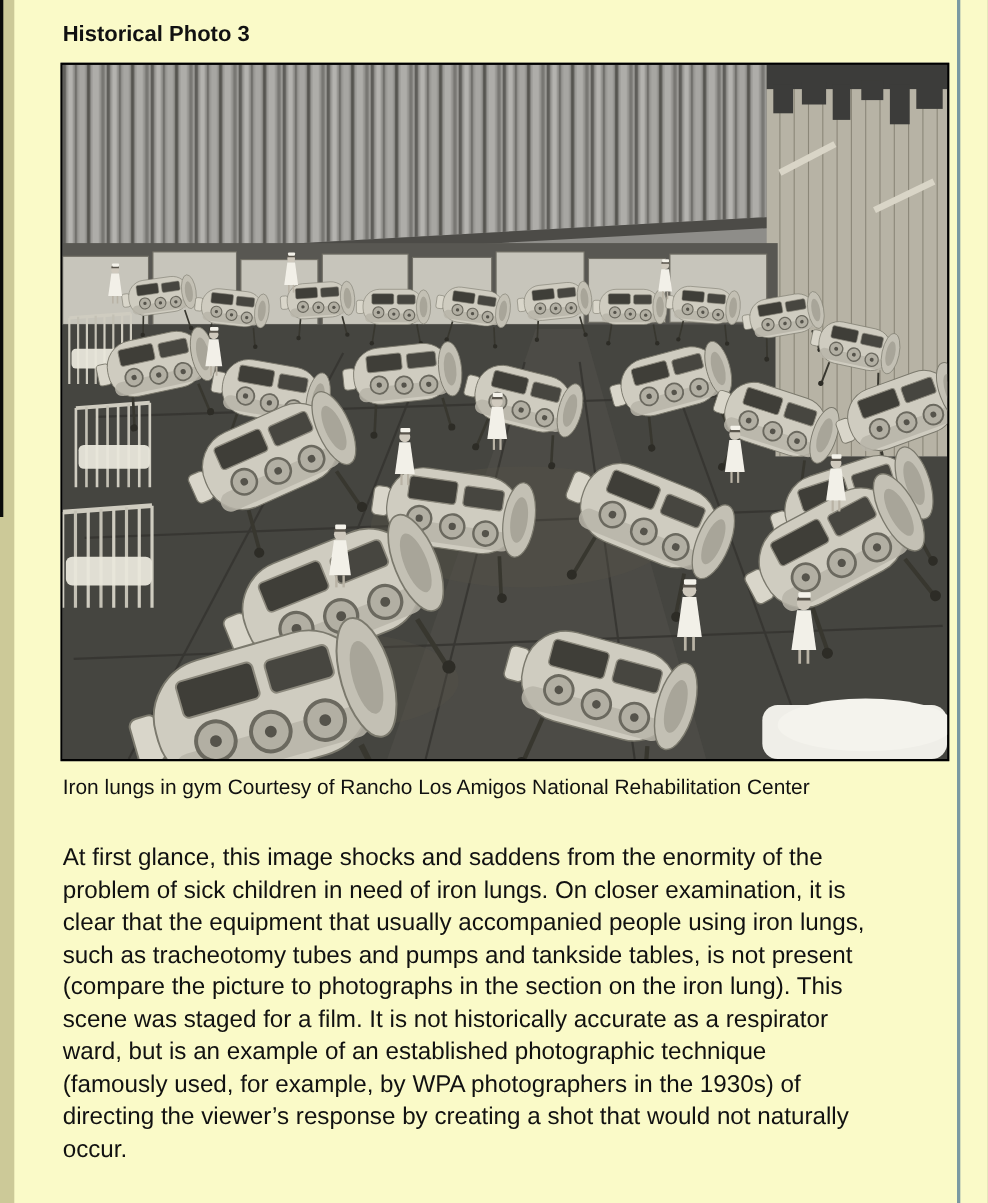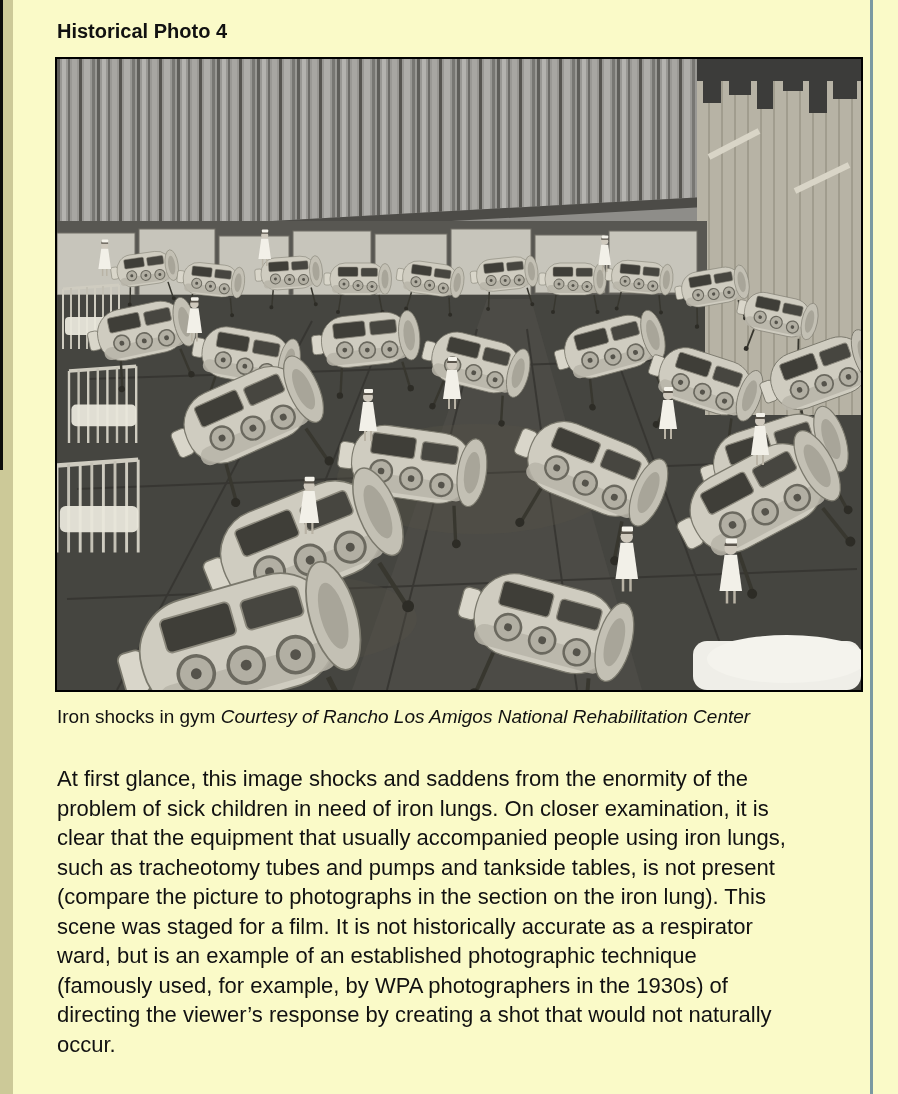--- a/index.html
+++ b/index.html
@@ -18,34 +18,34 @@
   }
   figure.photo{
     position:absolute;left:55px;top:57px;margin:0;
     width:804px;height:631px;border:2px solid #000;background:#8e8e8e;
   }
   figure.photo svg{display:block;width:804px;height:631px;}
   .caption{
     position:absolute;left:57px;top:705px;width:800px;
     font-size:19px;line-height:24px;
   }
-  .caption .it{font-style:italic;}
+  .caption .it{}
   .bodytext{
     position:absolute;left:57px;top:764px;width:798px;margin:0;
     font-size:22px;line-height:29.5px;white-space:pre-line;
   }
 </style>
 </head>
 <body style="--page-bg: #FAFAC8; --left-strip: #CCC998; --right-rule: #7A99A2; --text: #111111;">
 
 <div class="left-strip"></div>
 <div class="left-sliver"></div>
 <div class="right-rule"></div>
 
-<h1 class="page-title">Historical Photo 4</h1>
+<h1 class="page-title">Historical Photo 3</h1>
 
 <figure class="photo" aria-label="Black-and-white photograph of a gymnasium filled with rows of iron lung tank respirators attended by nurses in white uniforms; striped curtains and tall folding screens line the background, patients lie inside the cylindrical machines on a dark tiled floor.">
   <svg viewBox="0 0 804 631" preserveAspectRatio="none" role="img">
     <defs>
       <pattern id="curt" x="0" y="0" width="40" height="300" patternUnits="userSpaceOnUse">
         <rect x="0" y="0" width="40" height="300" fill="#999894"></rect>
         <rect x="0" y="0" width="3" height="300" fill="#5f5e5a"></rect>
         <rect x="5" y="0" width="4" height="300" fill="#b4b3af"></rect>
         <rect x="11" y="0" width="2" height="300" fill="#6e6d69"></rect>
         <rect x="15" y="0" width="5" height="300" fill="#a7a6a2"></rect>
@@ -220,21 +220,21 @@
     </g>
 
     <g>
       <rect x="636" y="582" width="168" height="49" rx="14" fill="#efeee8"></rect>
       <ellipse cx="730" cy="600" rx="80" ry="24" fill="#f4f3ed"></ellipse>
     </g>
   </svg>
 </figure>
 
 <div class="caption">
-  <span>Iron shocks in gym </span><span class="it">Courtesy of Rancho Los Amigos National Rehabilitation Center</span>
+  <span>Iron lungs in gym </span><span class="it">Courtesy of Rancho Los Amigos National Rehabilitation Center</span>
 </div>
 
 <p class="bodytext">At first glance, this image shocks and saddens from the enormity of the
 problem of sick children in need of iron lungs. On closer examination, it is
 clear that the equipment that usually accompanied people using iron lungs,
 such as tracheotomy tubes and pumps and tankside tables, is not present
 (compare the picture to photographs in the section on the iron lung). This
 scene was staged for a film. It is not historically accurate as a respirator
 ward, but is an example of an established photographic technique
 (famously used, for example, by WPA photographers in the 1930s) of

